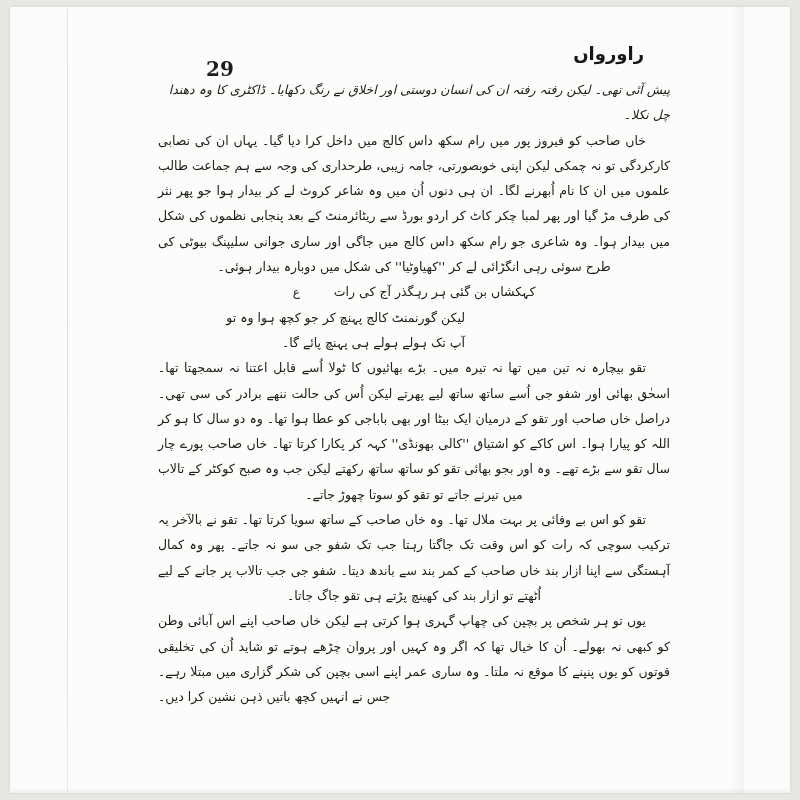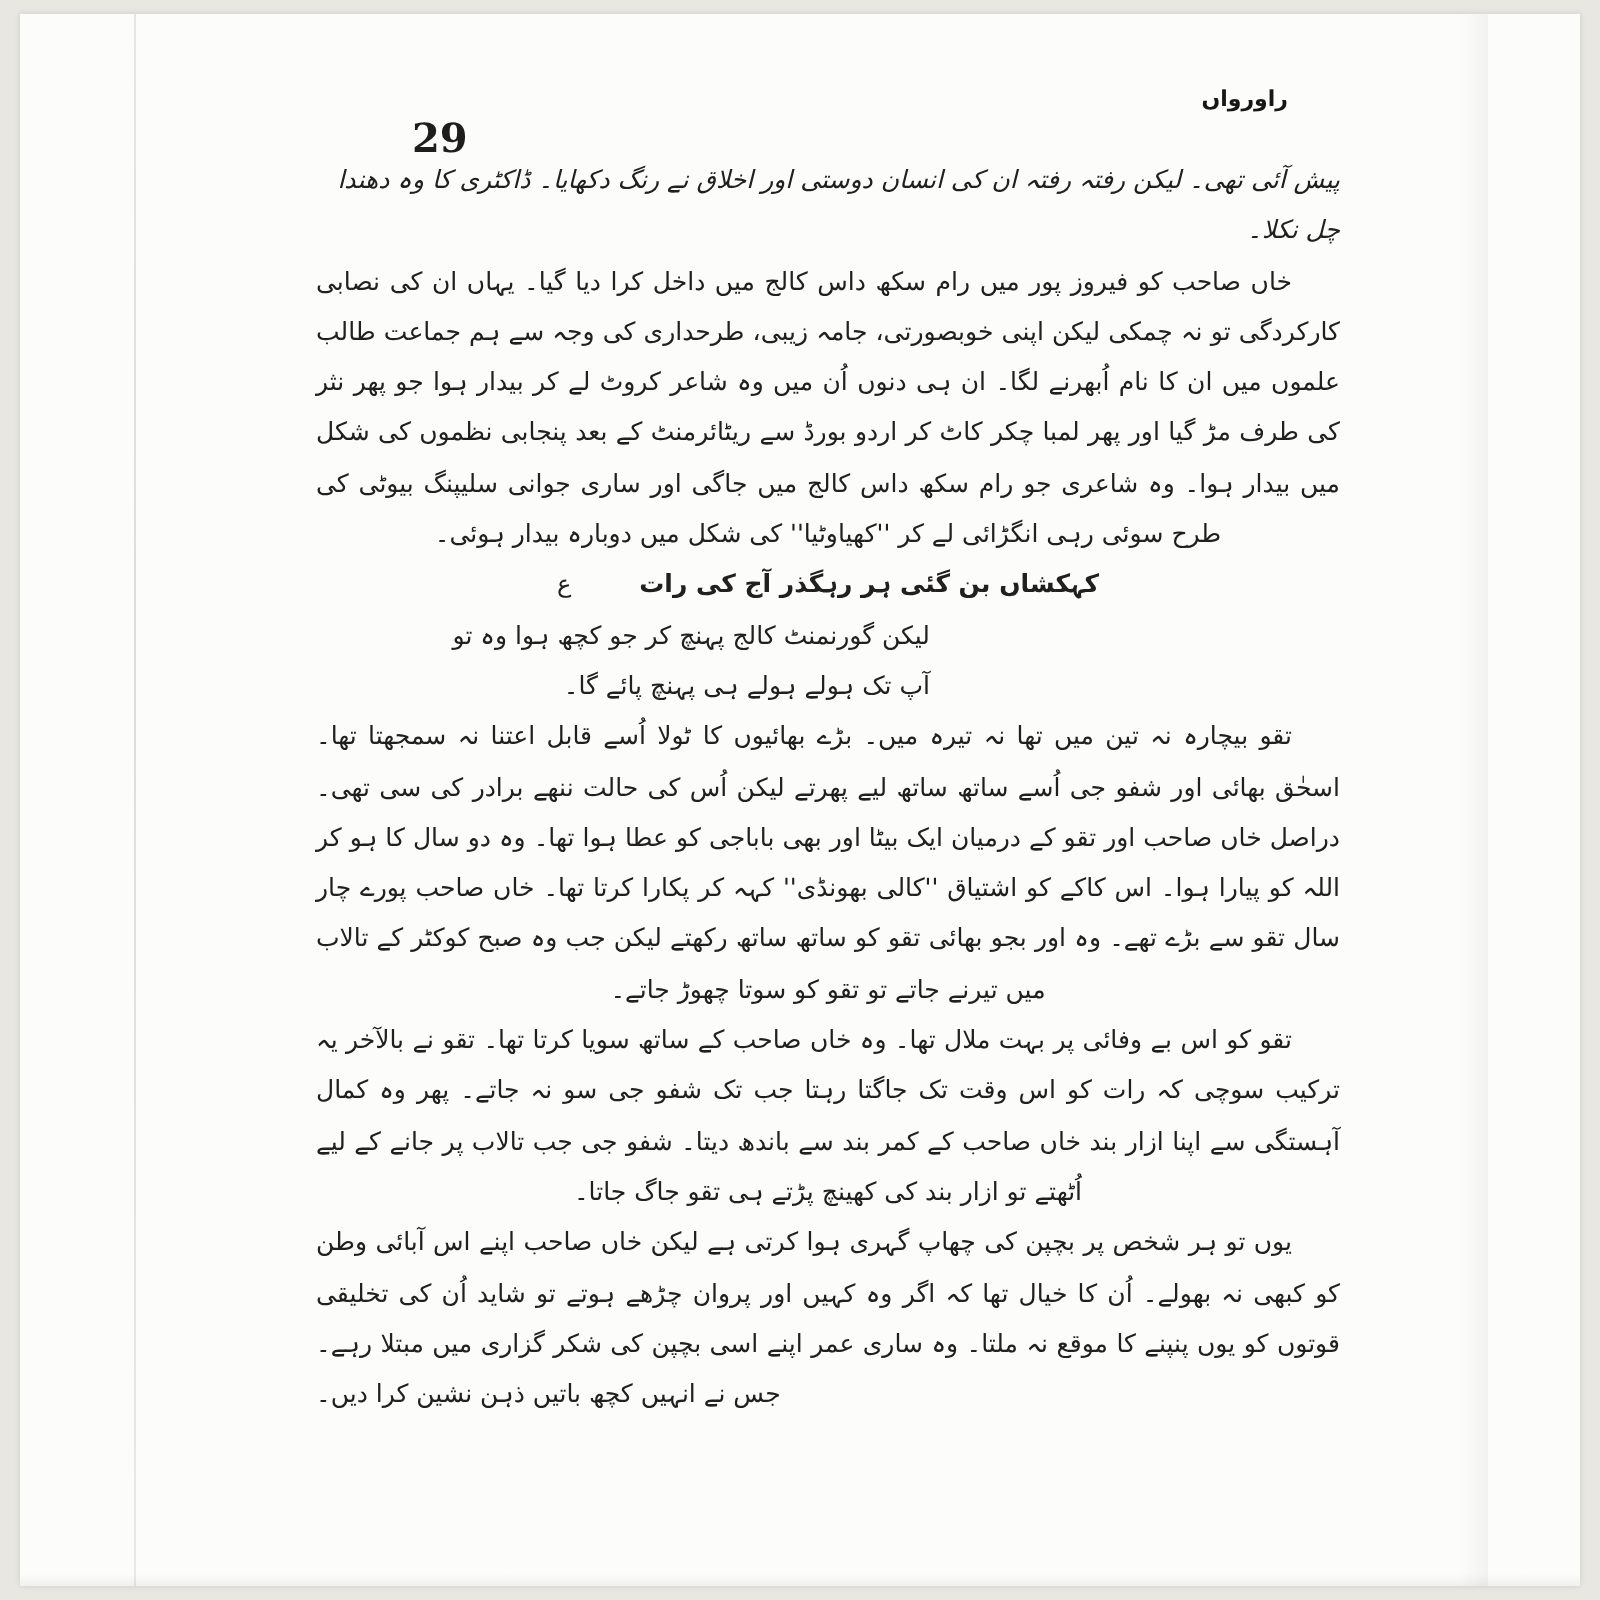--- a/index.html
+++ b/index.html
@@ -35,21 +35,21 @@
     color: #1e1d1b;
   }
   .page-number {
     position: absolute; left: 48px; top: 16px;
     font-family: "DejaVu Serif", serif;
     font-weight: bold; font-size: 20px;
   }
   .running-title {
     position: absolute; right: 26px; top: 2px;
     direction: rtl;
-    font-weight: bold; font-size: 11px;
+    font-weight: bold; font-size: 18px;
     color: #181715;
   }
   .text-block {
     position: absolute;
     left: 148px; top: 70px; width: 512px;
     direction: rtl;
     font-size: 12.5px;
     line-height: 25.3px;
     color: #21201d;
     text-rendering: optimizeLegibility;
@@ -73,21 +73,21 @@
     padding-right: 205px;
   }
   .verse-line {
     display: flex;
     direction: rtl;
     justify-content: center;
     align-items: baseline;
     gap: 34px;
     height: 25.3px;
   }
-  .verse-text { white-space: nowrap; font-weight: bold; }
+  .verse-text { white-space: nowrap; }
   .verse-marker { font-size: 12px; }
 </style>
 </head>
 <body>
 
 <div class="page">
   <div class="crease-left"></div>
   <div class="shade-right"></div>
   <div class="shade-bottom"></div>
 

